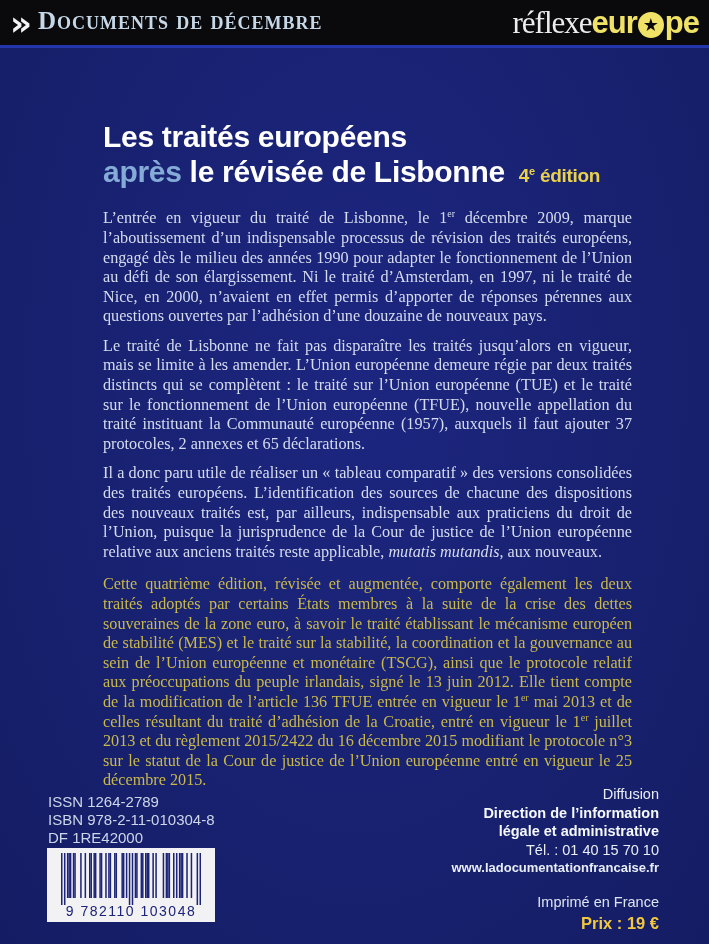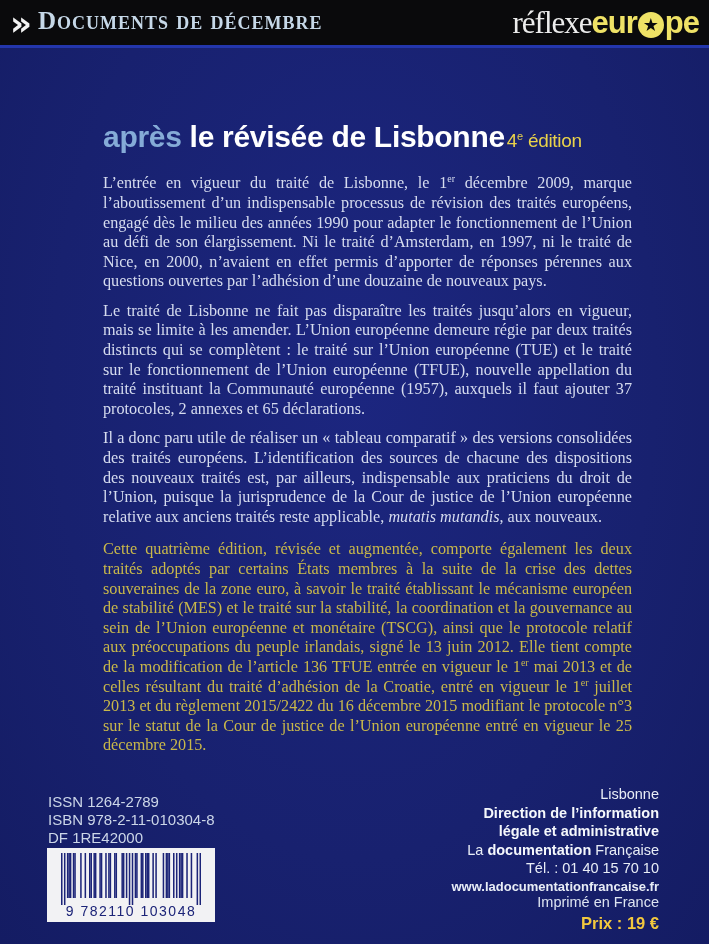--- a/index.html
+++ b/index.html
@@ -31,21 +31,21 @@
     width:26px; height:26px; border-radius:50%; background:#efe266;
     margin:0 1px; position:relative; top:2px;
   }
   .logo .star-disc span { color:#0a0a0c; font-size:18px; line-height:18px; }
 
   
   .content { position:absolute; left:103px; top:119px; width:529px; }
   .title-line1 { color:#ffffff; font-size:30px; font-weight:700; line-height:35px; letter-spacing:-0.3px; }
   .title-line2 { color:#ffffff; font-size:30px; font-weight:700; line-height:35px; letter-spacing:-0.3px; margin-bottom:16px; }
   .title-line2 .hl { color:#85abd7; }
-  .edition { color:#e9d24a; font-size:19px; font-weight:400; margin-left:2px; }
+  .edition { color:#e9d24a; font-size:19px; font-weight:700; margin-left:14px; }
   .edition sup { font-size:11px; }
 
   .body-par {
     font-family:Liberation Serif, serif;
     font-size:16.2px; line-height:19.6px; text-align:justify;
     color:#d6dcef; margin-bottom:10px;
   }
   .body-par sup { font-size:10px; line-height:0; }
   .body-par.yellow { color:#c9b84a; margin-top:13px; }
 
@@ -82,20 +82,21 @@
       <span class="reflexe">réflexe</span>
       <span class="yellow-part">eur</span>
       <span class="star-disc">
         <span>★</span>
       </span>
       <span class="yellow-part">pe</span>
     </span>
   </div>
 
   <div class="content">
+    <div class="title-line1">Les traités européens</div>
     <div class="title-line2">
       <span class="hl">après</span><span> le révisée de Lisbonne</span><span class="edition"><span>4</span><sup>e</sup><span> édition</span></span>
     </div>
 
     <p class="body-par"><span>L’entrée en vigueur du traité de Lisbonne, le 1</span><sup>er</sup><span> décembre 2009, marque l’aboutissement d’un indispensable processus de révision des traités européens, engagé dès le milieu des années 1990 pour adapter le fonctionnement de l’Union au défi de son élargissement. Ni le traité d’Amsterdam, en 1997, ni le traité de Nice, en 2000, n’avaient en effet permis d’apporter de réponses pérennes aux questions ouvertes par l’adhésion d’une douzaine de nouveaux pays.</span></p>
     <p class="body-par"><span>Le traité de Lisbonne ne fait pas disparaître les traités jusqu’alors en vigueur, mais se limite à les amender. L’Union européenne demeure régie par deux traités distincts qui se complètent : le traité sur l’Union européenne (TUE) et le traité sur le fonctionnement de l’Union européenne (TFUE), nouvelle appellation du traité instituant la Communauté européenne (1957), auxquels il faut ajouter 37 protocoles, 2 annexes et 65 déclarations.</span></p>
     <p class="body-par"><span>Il a donc paru utile de réaliser un « tableau comparatif » des versions consolidées des traités européens. L’identification des sources de chacune des dispositions des nouveaux traités est, par ailleurs, indispensable aux praticiens du droit de l’Union, puisque la jurisprudence de la Cour de justice de l’Union européenne relative aux anciens traités reste applicable, </span><i>mutatis mutandis</i><span>, aux nouveaux.</span></p>
     <p class="body-par yellow"><span>Cette quatrième édition, révisée et augmentée, comporte également les deux traités adoptés par certains États membres à la suite de la crise des dettes souveraines de la zone euro, à savoir le traité établissant le mécanisme européen de stabilité (MES) et le traité sur la stabilité, la coordination et la gouvernance au sein de l’Union européenne et monétaire (TSCG), ainsi que le protocole relatif aux préoccupations du peuple irlandais, signé le 13 juin 2012. Elle tient compte de la modification de l’article 136 TFUE entrée en vigueur le 1</span><sup>er</sup><span> mai 2013 et de celles résultant du traité d’adhésion de la Croatie, entré en vigueur le 1</span><sup>er</sup><span> juillet 2013 et du règlement 2015/2422 du 16 décembre 2015 modifiant le protocole n°3 sur le statut de la Cour de justice de l’Union européenne entré en vigueur le 25 décembre 2015.</span></p>
   </div>
 
@@ -152,24 +153,23 @@
         <rect x="120.84" y="0" width="1.52" height="45"></rect>
         <rect x="125.26" y="0" width="1.52" height="45"></rect>
         <rect x="129.68" y="0" width="1.52" height="45"></rect>
         <rect x="135.58" y="0" width="1.52" height="52"></rect>
         <rect x="138.53" y="0" width="1.52" height="52"></rect>
       </svg>
     <div class="barcode-num">9 782110 103048</div>
   </div>
 
   <div class="distribution">
-    <div>Lisbonne</div>
+    <div>Diffusion</div>
     <div class="b">Direction de l’information</div>
     <div class="b">légale et administrative</div>
-    <div><span>La </span><span class="b">documentation</span><span> Française</span></div>
     <div>Tél. : 01 40 15 70 10</div>
     <div class="site">www.ladocumentationfrancaise.fr</div>
   </div>
 
   <div class="print-info">
     <div class="made">Imprimé en France</div>
     <div class="price">Prix : 19 €</div>
   </div>
 
 </div>

